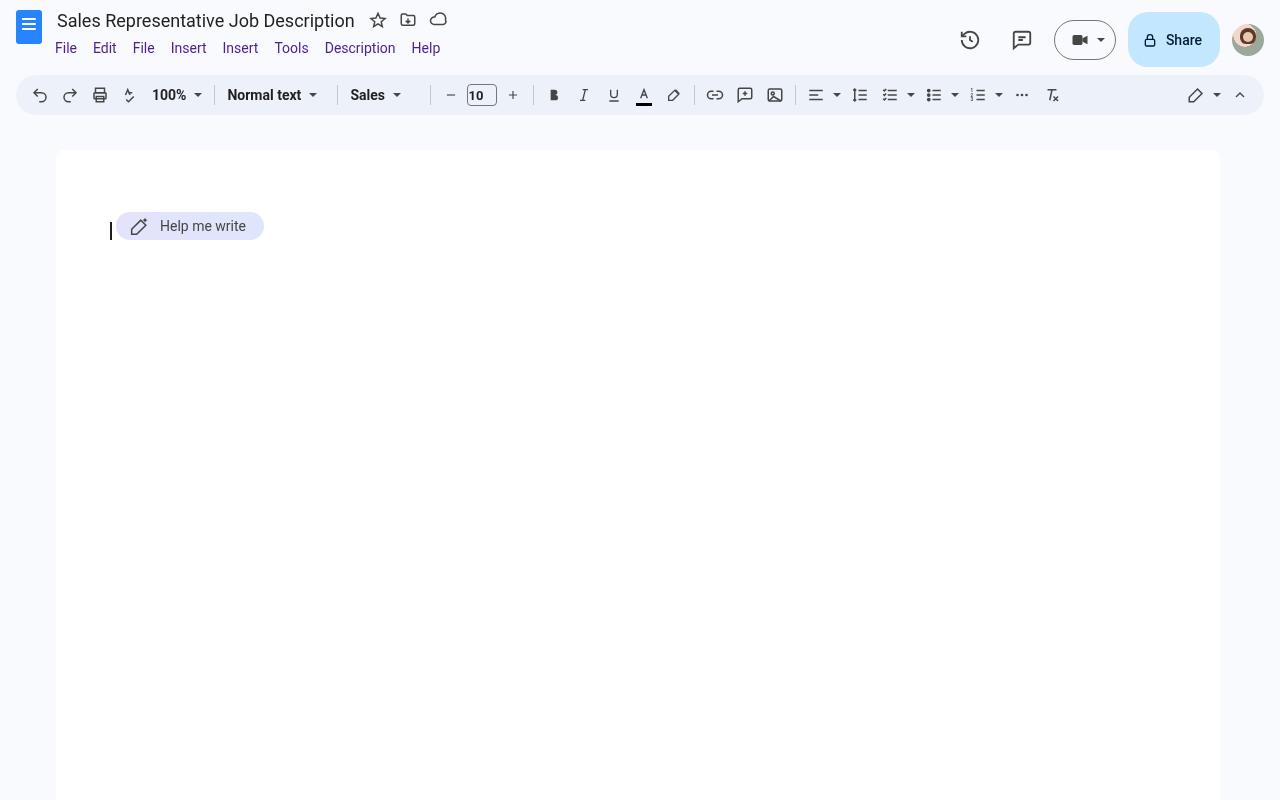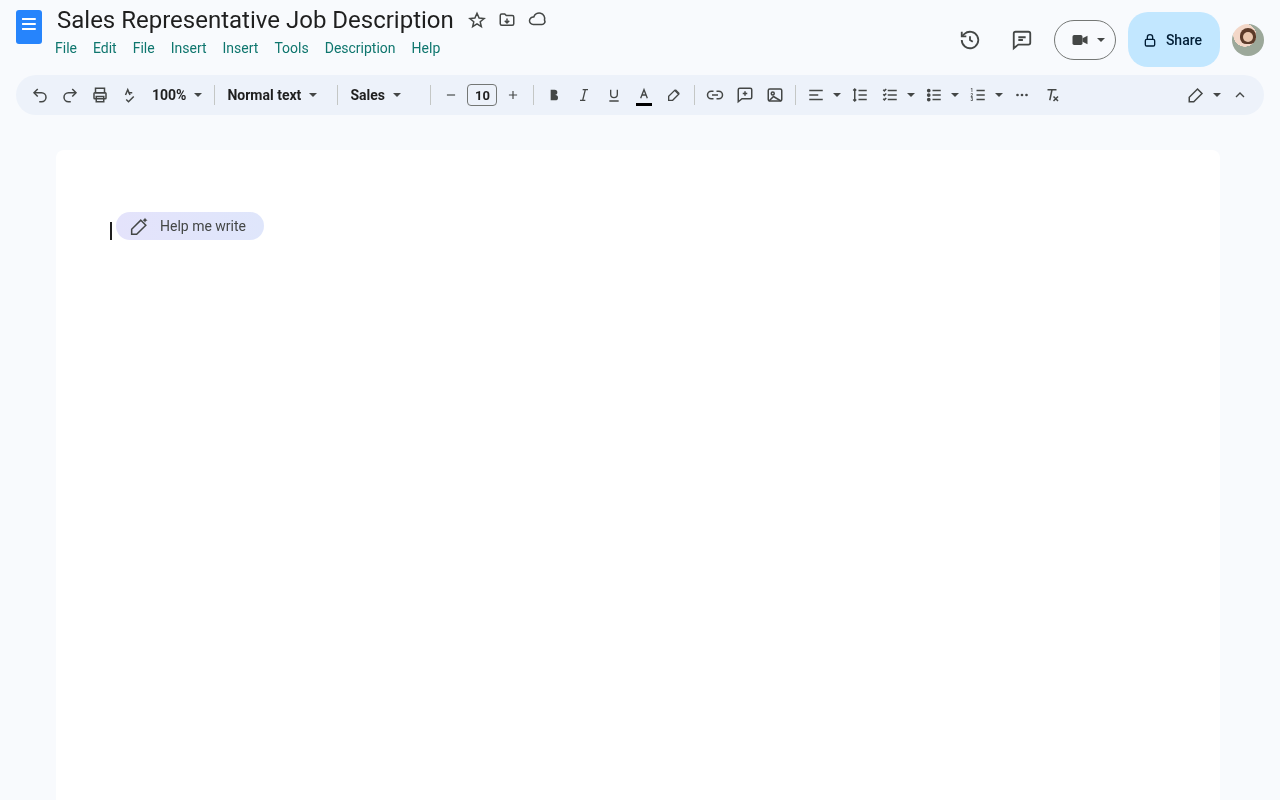--- a/index.html
+++ b/index.html
@@ -41,41 +41,41 @@
     left:6px; top:18px;
     width:14px; height:2px; background:#fff; border-radius:1px;
     box-shadow:0 -5px 0 #fff, 0 -10px 0 #fff;
   }
   .title-block { flex: 1; }
   .title-row {
     display: flex; align-items: center; gap: 10px;
     height: 28px;
   }
   .doc-title {
-    font-size: 24px;
+    font-size: 18px;
     color: #1f1f1f;
     padding: 0 2px;
     border:1px solid transparent;
     border-radius:4px;
   }
   .title-icon {
     width: 20px; height: 20px;
     display: inline-flex; align-items:center; justify-content:center;
     color: #444746;
     cursor: pointer;
     border-radius: 4px;
   }
   .menu-row {
     display: flex; gap: 2px;
     margin-top: 2px;
     margin-left: -6px;
   }
   .menu-item {
     font-size: 14px;
-    color: #0f766e;
+    color: #4c1d95;
     padding: 4px 7px;
     border-radius: 4px;
     cursor: pointer;
   }
   .header-right {
     display: flex; align-items: center; gap: 12px;
     margin-top: 6px;
   }
   .hr-btn {
     width: 40px; height: 40px;
@@ -145,21 +145,21 @@
     display:flex; align-items:center; gap:8px; cursor:pointer; border-radius:4px;
   }
   .caret {
     width:0;height:0;border-left:4px solid transparent;border-right:4px solid transparent;
     border-top:4px solid #444746;
   }
   .font-size-group { display:flex; align-items:center; gap:2px; }
   .font-size-box {
     width:30px; height:22px;
     border:1px solid #747775; border-radius:4px;
-    display:flex; align-items:center; justify-content:center;
+    display:flex; align-items:center; 
     font-size:13px; background:#fff0; background:#edf2fa;
   }
   .text-color-btn { position:relative; }
   .tc-underline{
     position:absolute; bottom:3px; left:50%; transform:translateX(-50%);
     width:16px; height:3px; background:#000;
   }
   .tb-combo { display:flex; align-items:center; }
   .tb-combo .tb-btn:last-child{ min-width:14px; padding:0; }
   .spacer{flex:1;}

